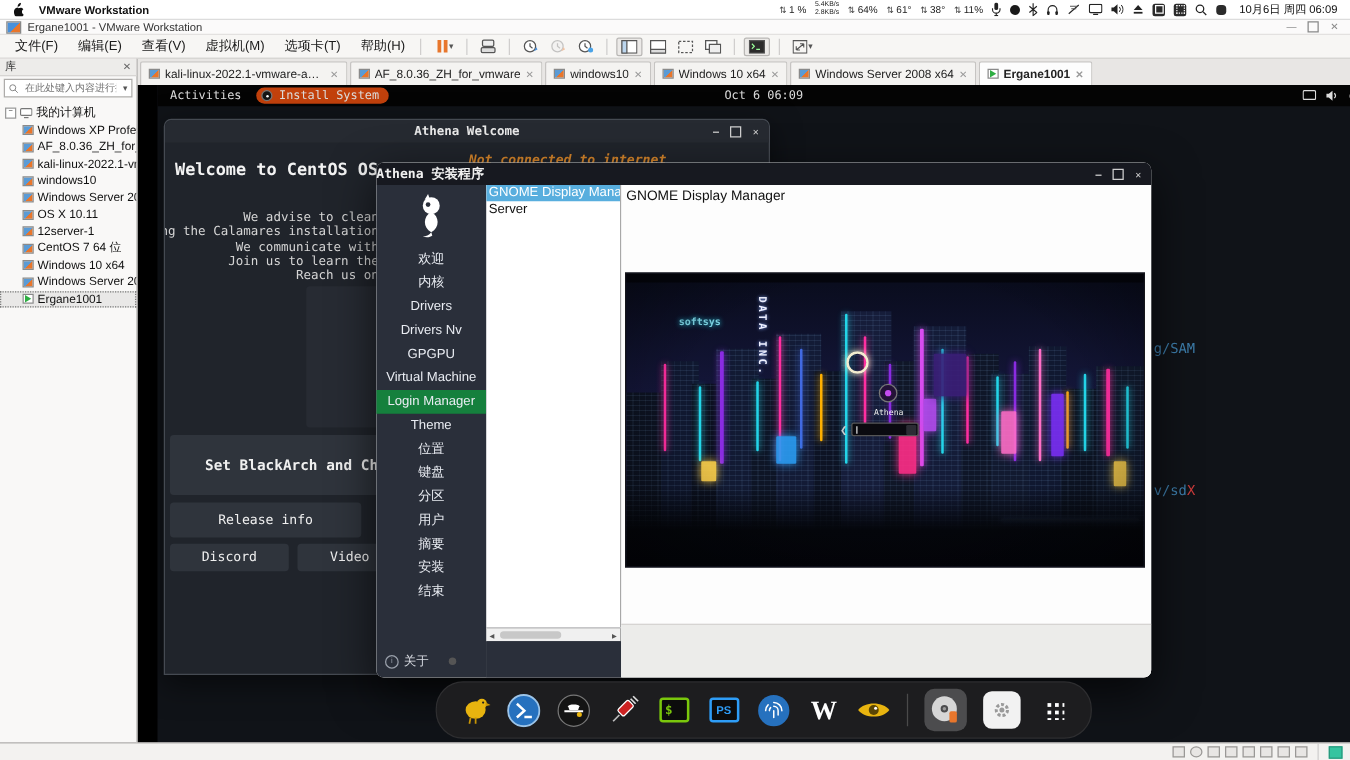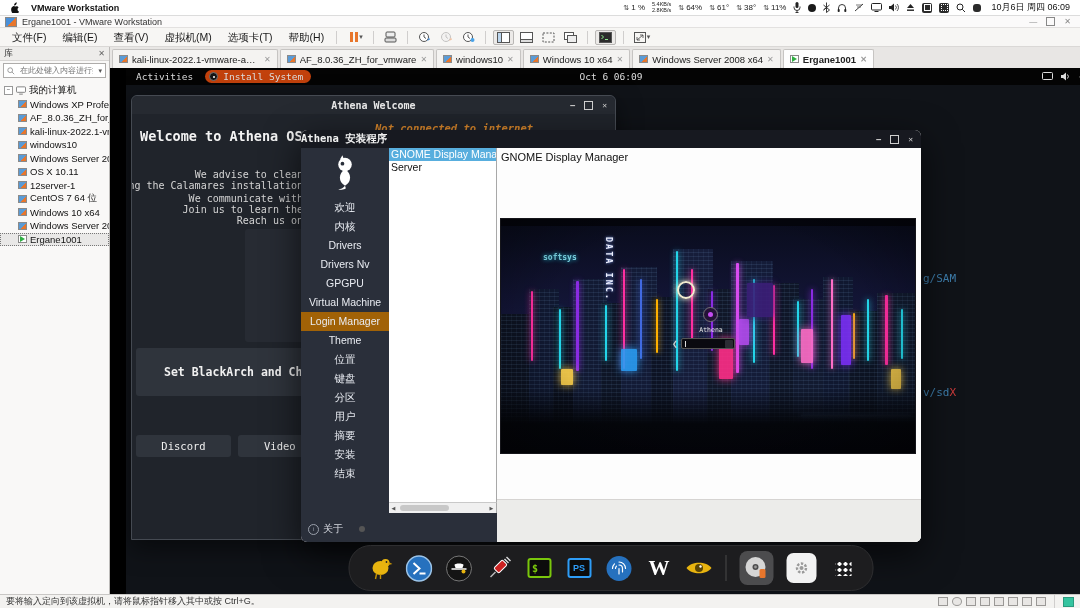--- a/index.html
+++ b/index.html
@@ -106,21 +106,21 @@
 
   
   #installer{left:175px;top:62px;width:620px;height:412px;z-index:3;border-radius:6px;
              box-shadow:0 12px 36px rgba(0,0,0,.65);display:flex;flex-direction:column;overflow:hidden;background:#fff;}
   #installer .tbar{height:18px;background:#171920;position:relative;display:flex;align-items:center;
                    font-family:"DejaVu Sans Mono",monospace;font-size:10.5px;font-weight:bold;color:#f0f0f0;flex:none;}
   #instbody{flex:1;display:flex;min-height:0;}
   #inst-side{width:88px;background:#2a2f3a;display:flex;flex-direction:column;flex:none;}
   #inst-logo{height:50px;display:flex;align-items:center;justify-content:center;}
   .step{height:19px;line-height:19px;text-align:center;font-size:10.5px;color:#e9ecf2;white-space:nowrap;overflow:hidden;}
-  .step.active{background:#a16207;}
+  .step.active{background:#15803d;}
   #aboutrow{margin-top:auto;height:26px;display:flex;align-items:center;gap:4px;padding-left:7px;color:#d8dbe2;font-size:10px;}
   .info-ic{width:9px;height:9px;border:1px solid #9aa0ab;border-radius:50%;font-size:6px;line-height:8px;text-align:center;color:#9aa0ab;flex:none;}
   #aboutrow .fdot{width:6px;height:6px;border-radius:50%;background:#555;margin-left:12px;}
   #inst-listcol{width:108px;background:#2a2f3a;display:flex;flex-direction:column;flex:none;}
   #optlist{flex:1;background:#fff;border-right:1px solid #a8a8a8;font-size:10.5px;color:#111;overflow:hidden;}
   .opt{height:13px;line-height:13px;padding:0 2px;white-space:nowrap;overflow:hidden;}
   .opt.selected{background:#58aede;color:#fff;}
   #hscroll{height:10px;background:#f0f0f0;border-top:1px solid #c9c9c9;border-right:1px solid #a8a8a8;display:flex;align-items:center;}
   #hscroll .ar{width:9px;font-size:5px;color:#555;text-align:center;}
   #hscroll .track{flex:1;height:8px;position:relative;}
@@ -530,36 +530,37 @@
     <div class="tbar">
       <span>Athena Welcome</span>
       <span class="winctl">
         <span>—</span>
         <span class="mx"></span>
         <span>✕</span>
       </span>
     </div>
     <div class="content">
       <span id="w-warning">Not connected to internet</span>
-      <span id="w-heading">Welcome to Athena OS</span>
+      <span id="w-heading">Welcome to CentOS OS</span>
       <div id="w-lines">
 
           <div class="wline">We advise to clean</div>
 
           <div class="wline">During the Calamares installation</div>
 
           <div class="wline">We communicate with</div>
 
           <div class="wline">Join us to learn the</div>
 
           <div class="wline">Reach us on</div>
 
       </div>
       <div id="w-panel"></div>
       <div class="wbtn" id="w-big">Set BlackArch and Chaot</div>
+      <div class="wbtn" id="w-release">Release info</div>
       <div class="wbtn" id="w-discord">Discord</div>
       <div class="wbtn" id="w-video">Video D</div>
     </div>
   </div>
 
   <span class="frag" style="left:797px;top:204px;">g/SAM</span>
   <span class="frag" style="left:797px;top:318px;"><span>v/sd</span><span class="red">X</span></span>
 
   <div id="installer" class="abs">
     <div class="tbar">
@@ -775,21 +776,20 @@
           <circle cx="9" cy="9" r="2" fill="#9a9a9a"></circle>
         </svg>
     </span>
     <span class="dicon">
         <span class="dgrid"></span>
       </span>
   </div>
 </div>
 
 <div id="statusbar" class="abs">
-  <span>要将输入定向到该虚拟机，请将鼠标指针移入其中或按 Ctrl+G。</span>
   <div id="sbicons">
     <span class="sbi"></span>
     <span class="sbi cd"></span>
     <span class="sbi"></span>
     <span class="sbi"></span>
     <span class="sbi"></span>
     <span class="sbi"></span>
     <span class="sbi"></span>
     <span class="sbi"></span>
     <div class="tsep"></div>

